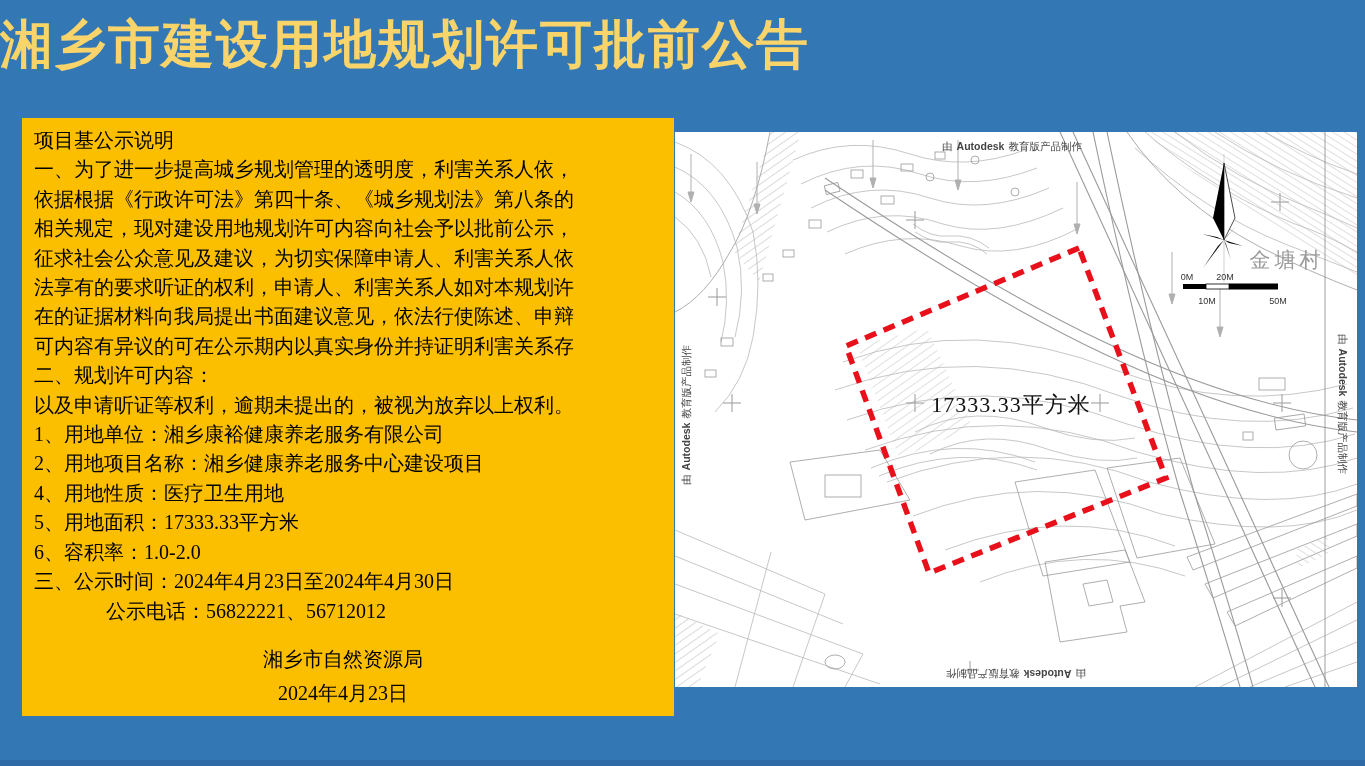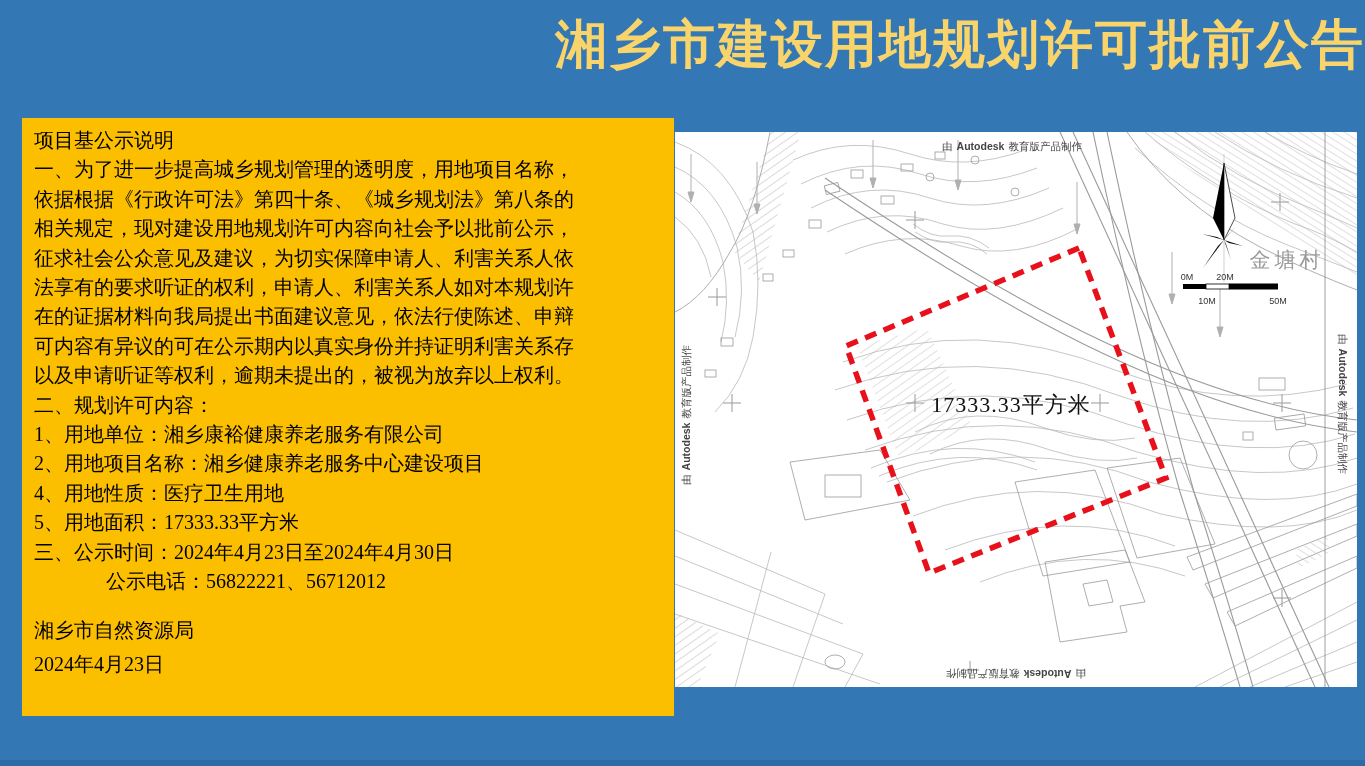--- a/index.html
+++ b/index.html
@@ -1,29 +1,29 @@
 <!DOCTYPE html>
 <html><head>
 <meta charset="utf-8">
 <style>
   * { margin:0; padding:0; box-sizing:border-box; }
   html,body { width:1365px; height:766px; overflow:hidden; }
   body { position:relative; background:#3377b5; font-family:"Liberation Serif","DejaVu Serif",serif; }
   .title {
     position:absolute; left:0; top:10px; width:100%;
-    text-align:right; font-family:"Liberation Sans","DejaVu Sans",sans-serif;
+    text-align:left; font-family:"Liberation Sans","DejaVu Sans",sans-serif;
     font-weight:900; font-size:52px; color:#f9d46a; letter-spacing:2px;
   }
   .panel {
     position:absolute; left:22px; top:118px; width:652px; height:598px;
     background:#fcbf00; color:#000; padding:8px 12px 6px 12px;
     font-size:20px; line-height:29.4px;
   }
   .panel .indent { padding-left:72px; }
-  .sig { margin-top:16px; text-align:left; padding-right:10px; line-height:34px; }
+  .sig { margin-top:16px; text-align:center; padding-right:10px; line-height:34px; }
   .map {
     position:absolute; left:675px; top:132px; width:682px; height:555px;
     background:#ffffff; overflow:hidden;
   }
   .map svg { display:block; }
   .bottom-strip { position:absolute; left:0; bottom:0; width:100%; height:6px; background:#2d6aa6; }
   .ct { fill:none; stroke:#b9b9b9; stroke-width:0.8; }
   .ct2 { fill:none; stroke:#a5a5a5; stroke-width:0.9; }
   .road { fill:none; stroke:#9a9a9a; stroke-width:1.1; }
   .bld { fill:none; stroke:#999; stroke-width:0.8; }
@@ -35,33 +35,34 @@
 </style>
 </head>
 <body>
 
 <div>
 
   <div class="title">湘乡市建设用地规划许可批前公告</div>
 
   <div class="panel">
     <div>项目基公示说明</div>
-    <div>一、为了进一步提高城乡规划管理的透明度，用地项目名称，</div>
+    <div>一、为了进一步提高城乡规划管理的透明度，利害关系人依，</div>
     <div>依据根据《行政许可法》第四十条、《城乡规划法》第八条的</div>
     <div>相关规定，现对建设用地规划许可内容向社会予以批前公示，</div>
     <div>征求社会公众意见及建议，为切实保障申请人、利害关系人依</div>
     <div>法享有的要求听证的权利，申请人、利害关系人如对本规划许</div>
     <div>在的证据材料向我局提出书面建议意见，依法行使陈述、申辩</div>
     <div>可内容有异议的可在公示期内以真实身份并持证明利害关系存</div>
+    <div>二、规划许可内容：</div>
     <div>以及申请听证等权利，逾期未提出的，被视为放弃以上权利。</div>
-    <div>二、规划许可内容：</div>
     <div>1、用地单位：湘乡康裕健康养老服务有限公司</div>
     <div>2、用地项目名称：湘乡健康养老服务中心建设项目</div>
     <div>4、用地性质：医疗卫生用地</div>
     <div>5、用地面积：17333.33平方米</div>
+    <div>6、容积率：1.0-2.0</div>
     <div>三、公示时间：2024年4月23日至2024年4月30日</div>
     <div class="indent">公示电话：56822221、56712012</div>
     <div class="sig">
       <div>湘乡市自然资源局</div>
       <div>2024年4月23日</div>
     </div>
   </div>
 
   <div class="map">
     <svg width="682" height="555" viewBox="0 0 682 555" xmlns="http://www.w3.org/2000/svg">

